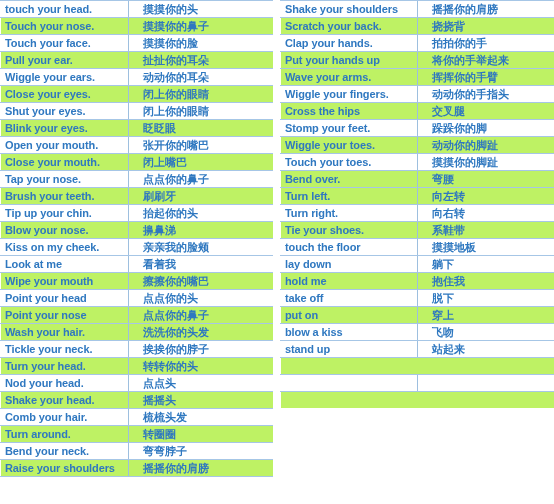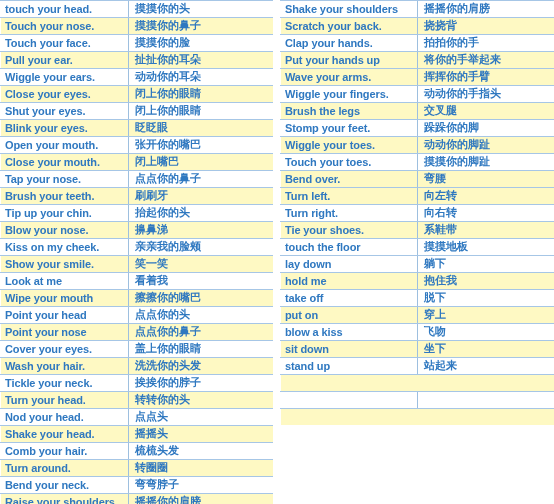--- a/index.html
+++ b/index.html
@@ -42,35 +42,35 @@
     font-size: 11px;
     line-height: 16px;
     color: #2f78c0;
     white-space: nowrap;
     overflow: hidden;
     vertical-align: middle;
     border-top: 1px solid #ffffff;
     border-bottom: 1px solid #ffffff;
   }
   .table-block tr.band-a td { background: #ffffff; }
-  .table-block tr.band-b td { background: #fef9c3; }
+  .table-block tr.band-b td { background: #bef264; }
 
   .table-block td.cell-en {
     border-top: 1px solid #a6c6e6;
     border-bottom: 1px solid #a6c6e6;
     font-weight: 600;
     letter-spacing: -0.1px;
   }
   .table-block td.cell-zh {
     border-top: 1px solid #a6c6e6;
     border-bottom: 1px solid #a6c6e6;
     border-left: 1px solid #9dbfdf;
     font-weight: 700;
-    font-family: Liberation Mono, monospace;
-    padding-left: 6px;
+    font-family: Liberation Serif, serif;
+    padding-left: 14px;
   }
   .table-block td.cell-en { border-left: 1px solid transparent; }
   .table-block tr.spacer td {
     border-top: none;
     border-bottom: none;
     border-left: none;
   }
   .table-block tr.spacer td.cell-zh { border-left: none; }
   .table-block tr.blank-bordered td.cell-en,
   .table-block tr.blank-bordered td.cell-zh {
@@ -142,43 +142,35 @@
           <td class="cell-zh">抬起你的头</td>
         </tr>
         <tr class="band-b">
           <td class="cell-en">Blow your nose.</td>
           <td class="cell-zh">擤鼻涕</td>
         </tr>
         <tr class="band-a">
           <td class="cell-en">Kiss on my cheek.</td>
           <td class="cell-zh">亲亲我的脸颊</td>
         </tr>
-        <tr class="band-b">
-          <td class="cell-en">Show your smile.</td>
-          <td class="cell-zh">笑一笑</td>
-        </tr>
         <tr class="band-a">
           <td class="cell-en">Look at me</td>
           <td class="cell-zh">看着我</td>
         </tr>
         <tr class="band-b">
           <td class="cell-en">Wipe your mouth</td>
           <td class="cell-zh">擦擦你的嘴巴</td>
         </tr>
         <tr class="band-a">
           <td class="cell-en">Point your head</td>
           <td class="cell-zh">点点你的头</td>
         </tr>
         <tr class="band-b">
           <td class="cell-en">Point your nose</td>
           <td class="cell-zh">点点你的鼻子</td>
-        </tr>
-        <tr class="band-a">
-          <td class="cell-en">Cover your eyes.</td>
-          <td class="cell-zh">盖上你的眼睛</td>
         </tr>
         <tr class="band-b">
           <td class="cell-en">Wash your hair.</td>
           <td class="cell-zh">洗洗你的头发</td>
         </tr>
         <tr class="band-a">
           <td class="cell-en">Tickle your neck.</td>
           <td class="cell-zh">挨挨你的脖子</td>
         </tr>
         <tr class="band-b">
@@ -236,21 +228,21 @@
         </tr>
         <tr class="band-b">
           <td class="cell-en">Wave your arms.</td>
           <td class="cell-zh">挥挥你的手臂</td>
         </tr>
         <tr class="band-a">
           <td class="cell-en">Wiggle your fingers.</td>
           <td class="cell-zh">动动你的手指头</td>
         </tr>
         <tr class="band-b">
-          <td class="cell-en">Brush the legs</td>
+          <td class="cell-en">Cross the hips</td>
           <td class="cell-zh">交叉腿</td>
         </tr>
         <tr class="band-a">
           <td class="cell-en">Stomp your feet.</td>
           <td class="cell-zh">跺跺你的脚</td>
         </tr>
         <tr class="band-b">
           <td class="cell-en">Wiggle your toes.</td>
           <td class="cell-zh">动动你的脚趾</td>
         </tr>
@@ -290,24 +282,20 @@
           <td class="cell-en">take off</td>
           <td class="cell-zh">脱下</td>
         </tr>
         <tr class="band-b">
           <td class="cell-en">put on</td>
           <td class="cell-zh">穿上</td>
         </tr>
         <tr class="band-a">
           <td class="cell-en">blow a kiss</td>
           <td class="cell-zh">飞吻</td>
-        </tr>
-        <tr class="band-b">
-          <td class="cell-en">sit down</td>
-          <td class="cell-zh">坐下</td>
         </tr>
         <tr class="band-a">
           <td class="cell-en">stand up</td>
           <td class="cell-zh">站起来</td>
         </tr>
         <tr class="band-b spacer">
           <td class="cell-en"></td>
           <td class="cell-zh"></td>
         </tr>
         <tr class="band-a blank-bordered">

